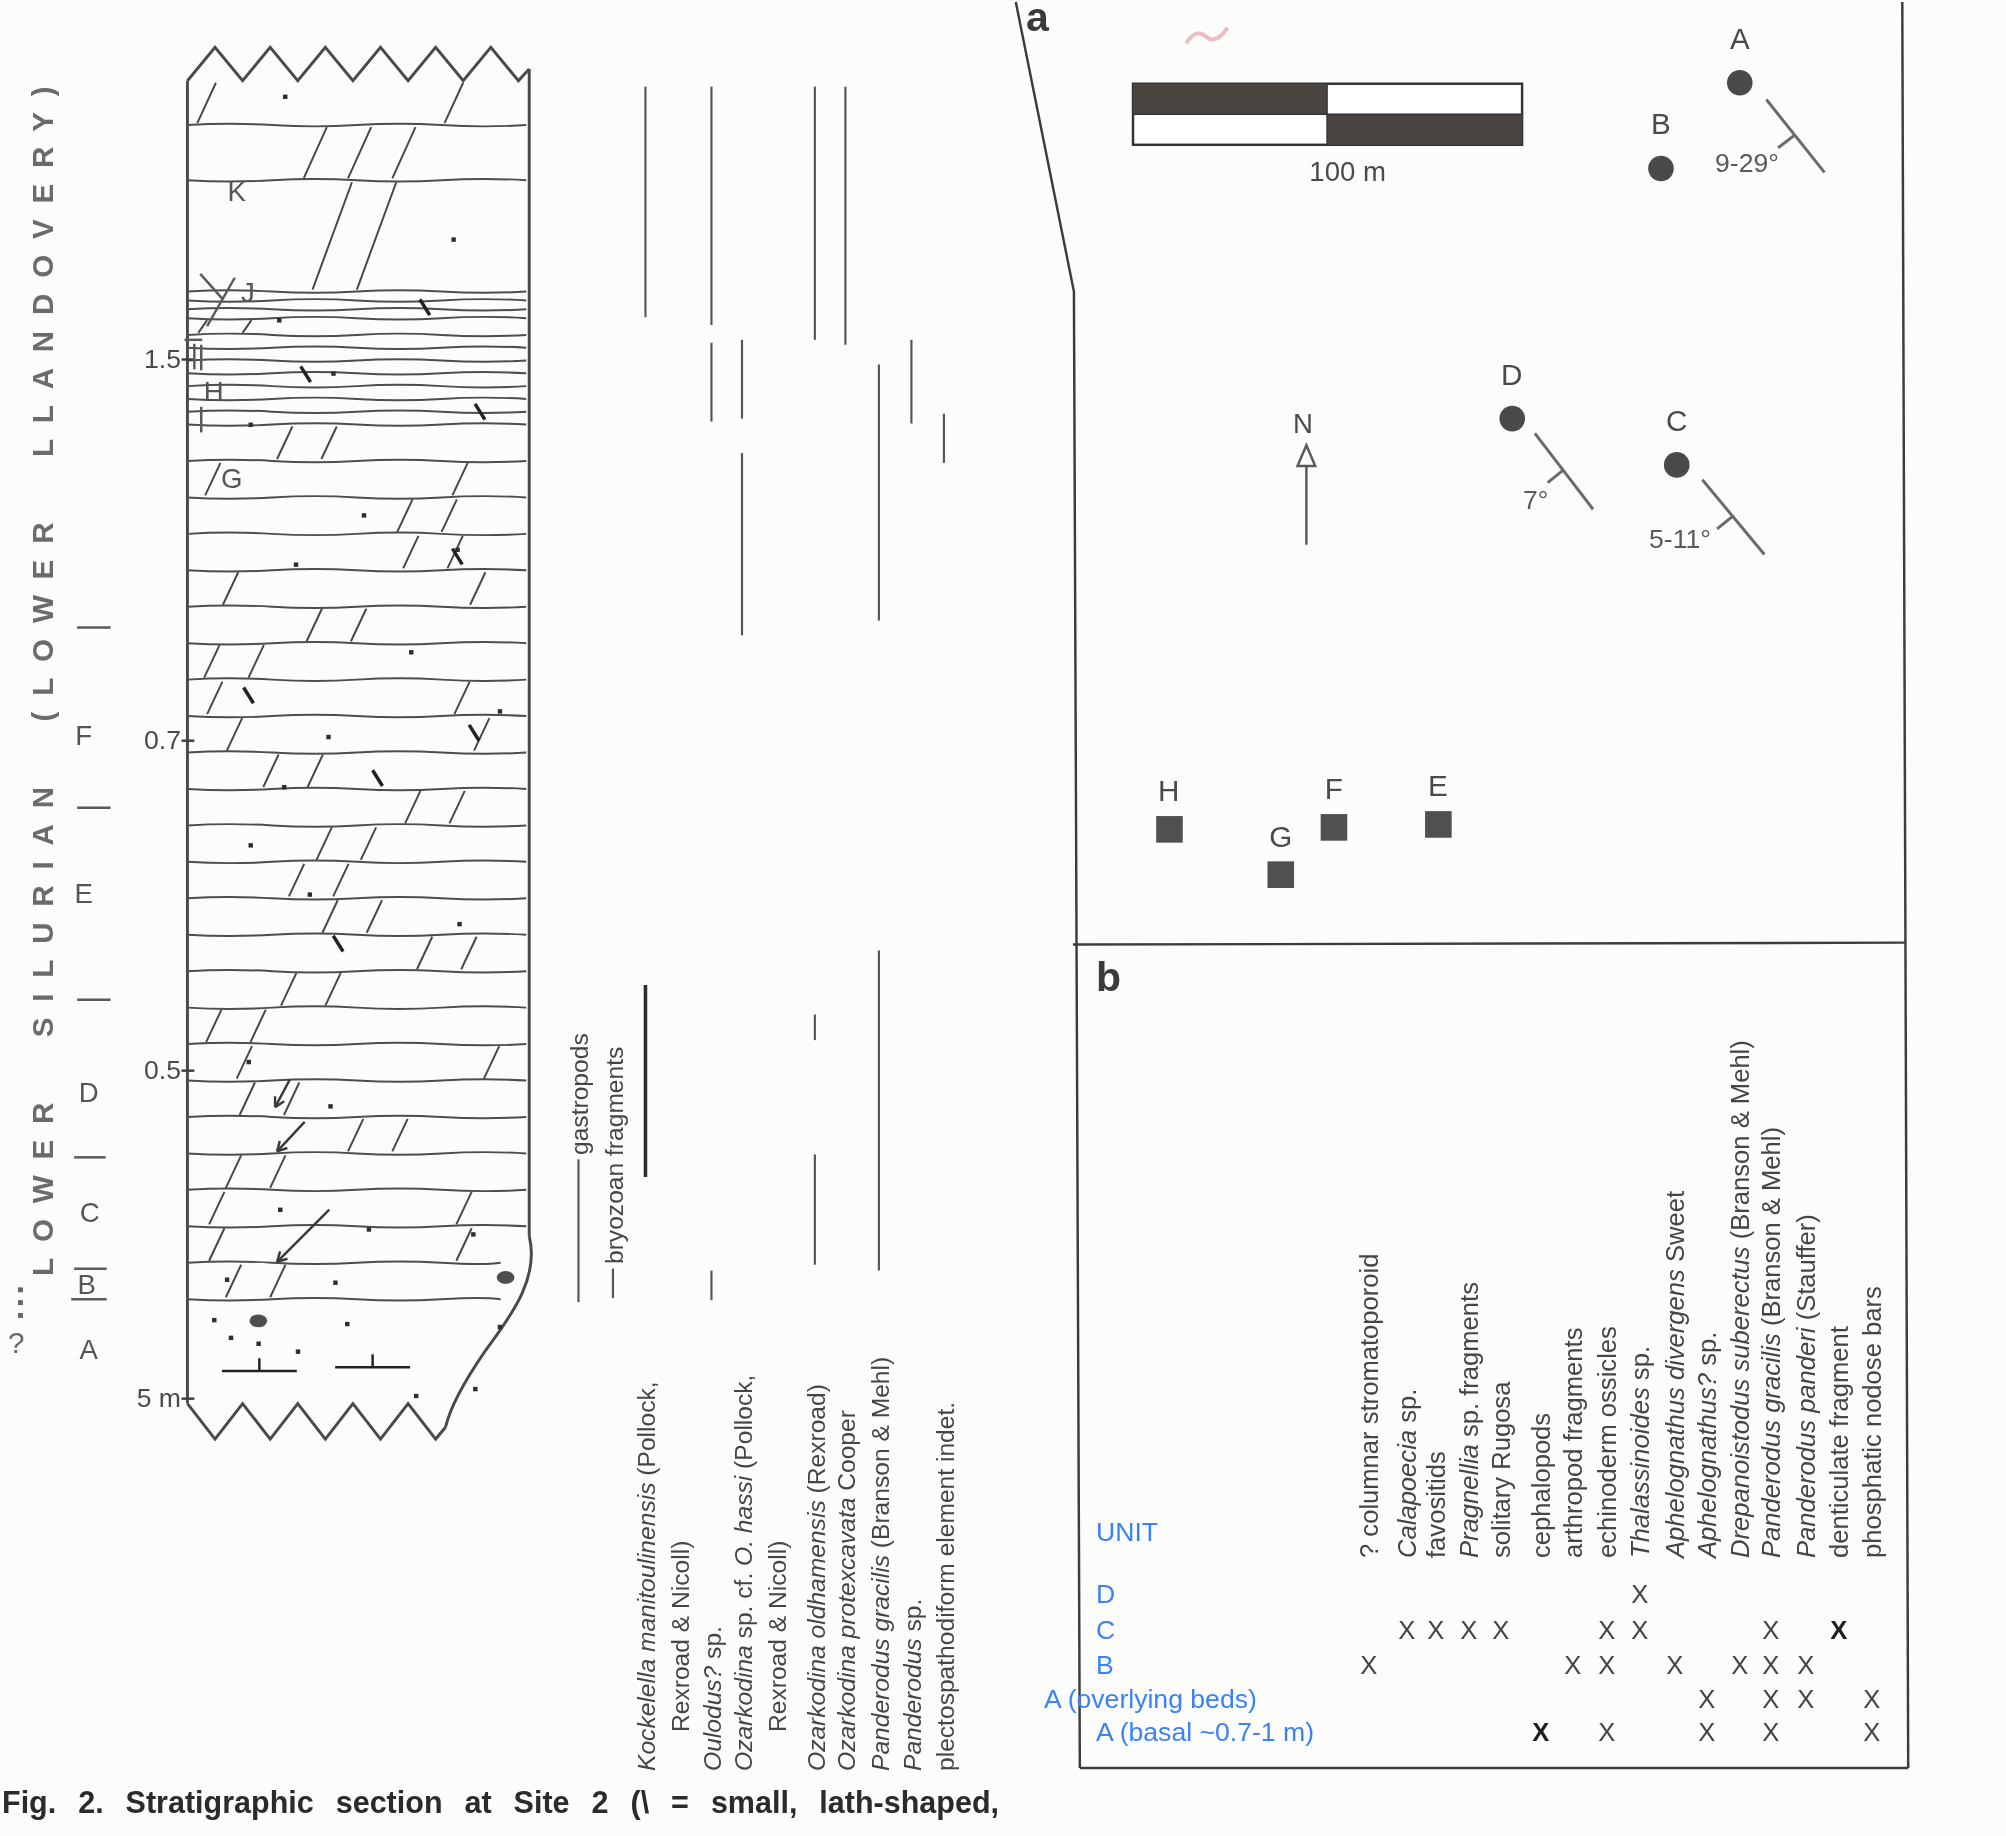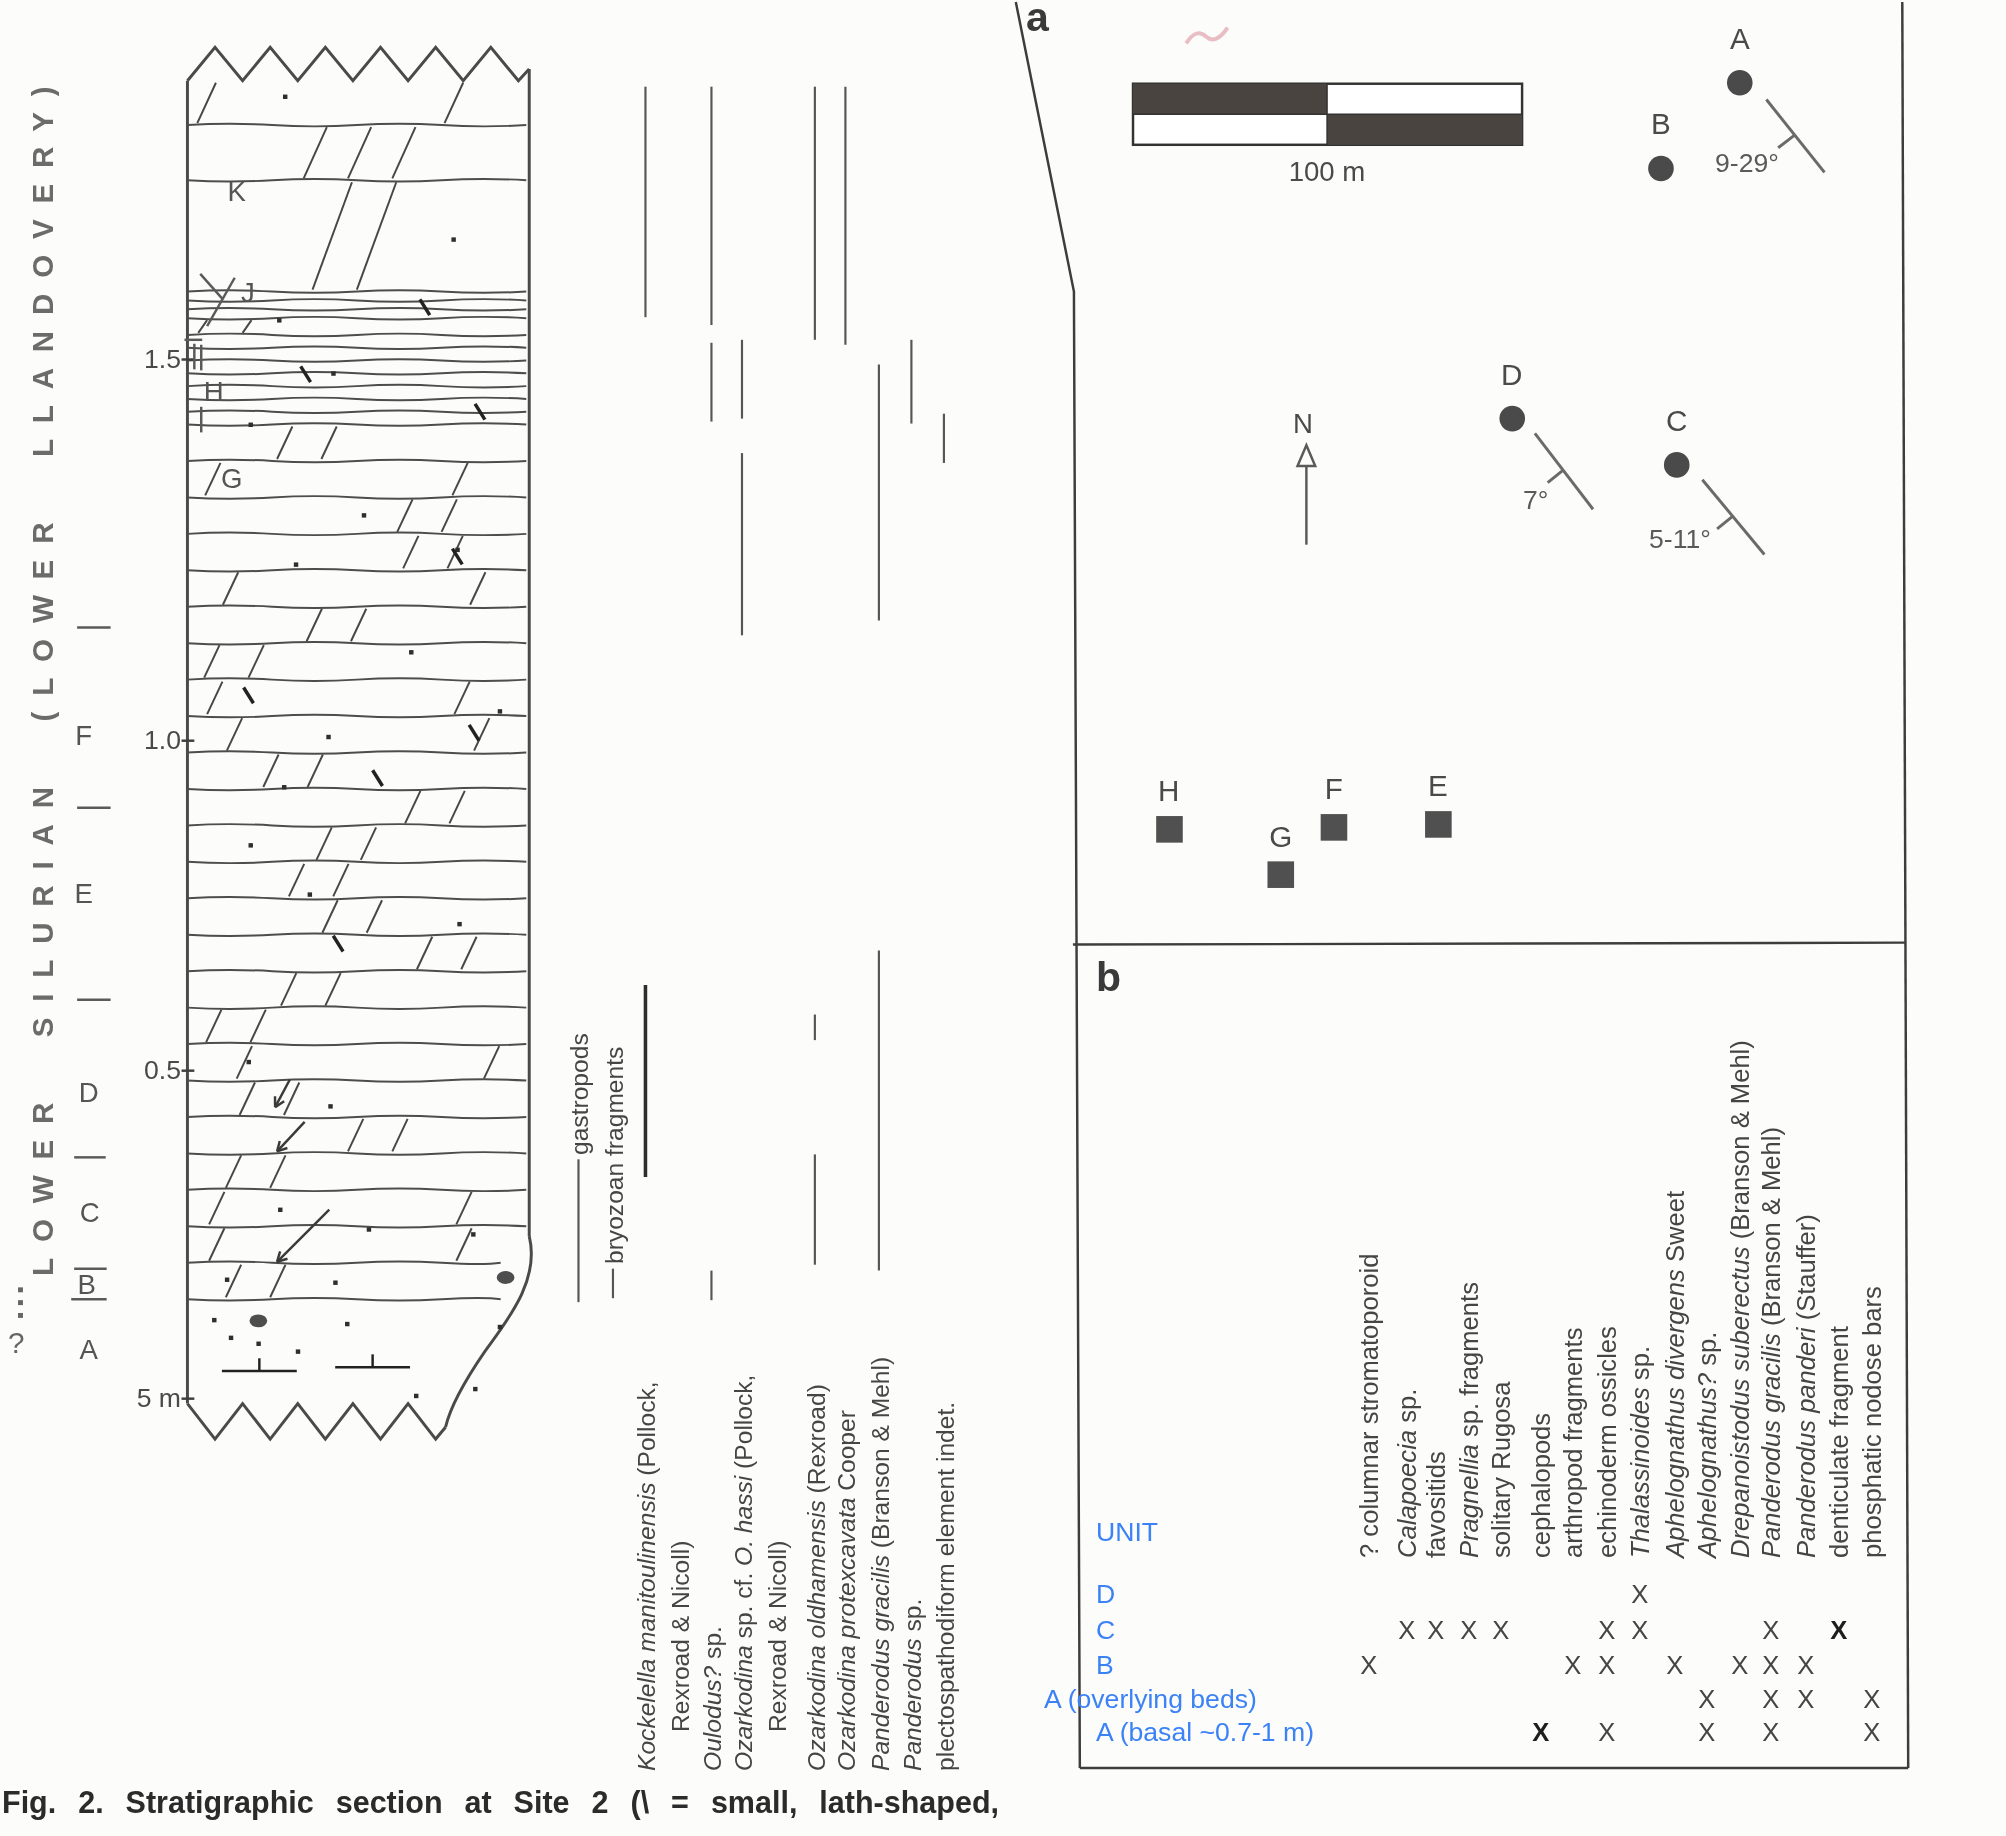--- a/index.html
+++ b/index.html
@@ -297,21 +297,21 @@
       <div class="lbl unit" style="position: absolute; left: 217px; top: 463px;">G</div>
       <div class="lbl unit" style="position: absolute; left: 69px; top: 720px;">F</div>
       <div class="lbl unit" style="position: absolute; left: 69px; top: 878px;">E</div>
       <div class="lbl unit" style="position: absolute; left: 74px; top: 1077px;">D</div>
       <div class="lbl unit" style="position: absolute; left: 75px; top: 1197px;">C</div>
       <div class="lbl unit" style="position: absolute; left: 72px; top: 1269px;">B</div>
       <div class="lbl unit" style="position: absolute; left: 74px; top: 1334px;">A</div>
     </div>
   <div id="f3-depths">
       <div class="lbl depth" style="position: absolute; left: 124px; top: 344px;">1.5</div>
-      <div class="lbl depth" style="position: absolute; left: 124px; top: 725px;">1.0</div>
+      <div class="lbl depth" style="position: absolute; left: 124px; top: 725px;">0.7</div>
       <div class="lbl depth" style="position: absolute; left: 124px; top: 1055px;">0.5</div>
       <div class="lbl depth" style="position: absolute; left: 124px; top: 1383px;">5 m</div>
     </div>
   <div id="f3-taxa">
       <div class="lbl taxon rot" style="position: absolute; left: 563px; top: 1155px;">
         <div class="tl">gastropods</div>
       </div>
       <div class="lbl taxon rot" style="position: absolute; left: 598px; top: 1264px;">
         <div class="tl">bryozoan fragments</div>
       </div>
@@ -339,21 +339,21 @@
         <div class="tl"><em>Panderodus</em> sp.</div>
       </div>
       <div class="lbl taxon rot" style="position: absolute; left: 929px; top: 1771px;">
         <div class="tl">plectospathodiform element indet.</div>
       </div>
     </div>
   <div class="lbl cap" style="left:2px;top:1785px;width:997px;">Fig. 2. Stratigraphic section at Site 2 (\ = small, lath-shaped,</div>
 
   <div class="lbl panel" style="left:1026px;top:-5.9px;">a</div>
   <div class="lbl panel" style="left:1096px;top:954px;">b</div>
-  <div class="lbl small" style="left:1268px;top:156px;width:118px;text-align:center;">100 m</div>
+  <div class="lbl small" style="left:1268px;top:156px;width:118px;text-align:right;">100 m</div>
   <div class="lbl small" style="left:1293px;top:408px;">N</div>
   <div id="f4-sites">
       <div class="lbl site" style="position: absolute; left: 1727px; top: 21.7px;">A</div>
       <div class="lbl site" style="position: absolute; left: 1648px; top: 107px;">B</div>
       <div class="lbl site" style="position: absolute; left: 1499px; top: 358px;">D</div>
       <div class="lbl site" style="position: absolute; left: 1664px; top: 404px;">C</div>
       <div class="lbl site" style="position: absolute; left: 1156px; top: 774px;">H</div>
       <div class="lbl site" style="position: absolute; left: 1268px; top: 820px;">G</div>
       <div class="lbl site" style="position: absolute; left: 1321px; top: 772px;">F</div>
       <div class="lbl site" style="position: absolute; left: 1425px; top: 769px;">E</div>

